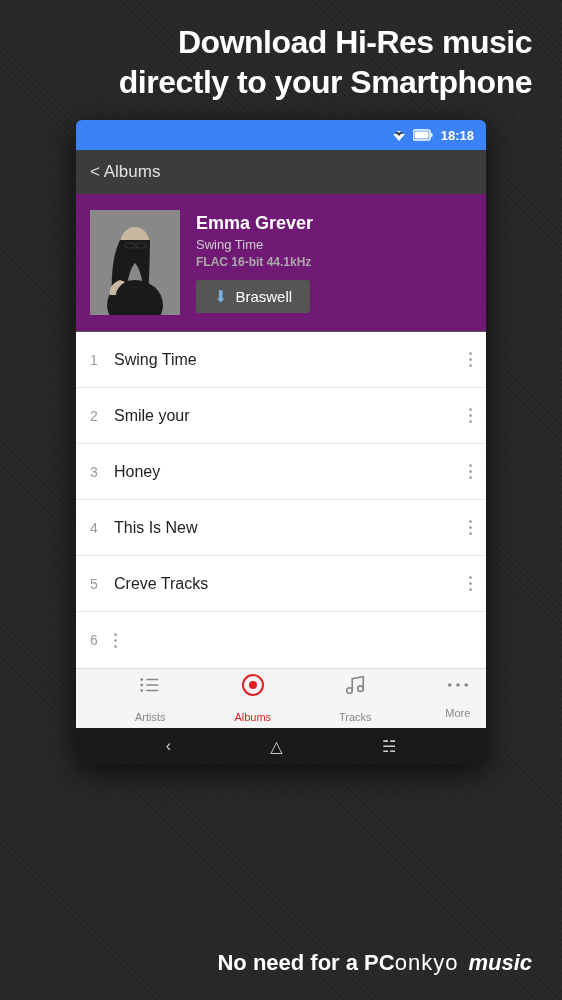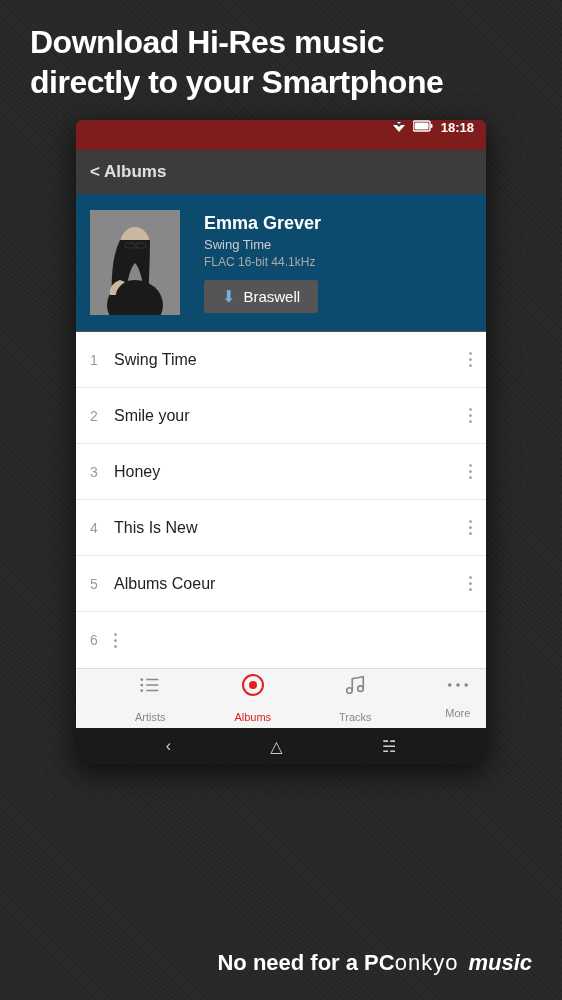--- a/index.html
+++ b/index.html
@@ -35,21 +35,21 @@
       flex-direction: column;
       align-items: center;
       width: 100%;
       height: 100%;
     }
 
     
     .headline {
       width: 100%;
       padding: 22px 30px 18px 30px;
-      text-align: left;
+      text-align: right;
     }
     .headline-text {
       font-size: 32px;
       font-weight: bold;
       color: #ffffff;
       line-height: 1.25;
       letter-spacing: -0.5px;
     }
 
     
@@ -57,23 +57,24 @@
       width: 410px;
       background: #3a3a3a;
       border-radius: 6px;
       overflow: hidden;
       box-shadow: 0 8px 30px rgba(0,0,0,0.7);
       flex-shrink: 0;
     }
 
     
     .status-bar {
-      background: #7f1d1d;
+      background: #3b82f6;
       height: 30px;
       display: flex;
+      align-items: center;
       justify-content: flex-end;
       padding: 0 12px;
       gap: 6px;
     }
     .status-time {
       color: white;
       font-size: 13px;
       font-weight: bold;
       margin-left: 2px;
     }
@@ -82,30 +83,30 @@
     .albums-header {
       background: #3c3c3c;
       height: 44px;
       display: flex;
       align-items: center;
       padding: 0 14px;
     }
     .albums-title {
       color: #e0e0e0;
       font-size: 17px;
-      font-weight: 700;
+      font-weight: 400;
     }
 
     
     .album-card {
-      background: #0c4a6e;
+      background: #701a75;
       display: flex;
       align-items: center;
       padding: 16px 14px;
-      gap: 24px;
+      gap: 16px;
       border-bottom: 1px solid #555;
     }
     .album-art {
       width: 90px;
       height: 105px;
       background: #666;
       flex-shrink: 0;
       overflow: hidden;
       position: relative;
     }
@@ -122,20 +123,21 @@
       font-weight: bold;
     }
     .album-name {
       color: #cccccc;
       font-size: 13px;
     }
     .album-format {
       color: #aaaaaa;
       font-size: 12px;
       margin-bottom: 8px;
+      font-weight: bold;
     }
     .download-btn {
       display: inline-flex;
       align-items: center;
       gap: 8px;
       background: #555;
       border: none;
       padding: 7px 18px;
       border-radius: 3px;
       cursor: pointer;
@@ -380,21 +382,21 @@
         <span class="track-name">This Is New</span>
         <div class="dots-icon">
           <div class="dot"></div>
           <div class="dot"></div>
           <div class="dot"></div>
         </div>
       </div>
 
       <div class="track-item">
         <span class="track-number">5</span>
-        <span class="track-name">Albums Coeur</span>
+        <span class="track-name">Creve Tracks</span>
         <div class="dots-icon">
           <div class="dot"></div>
           <div class="dot"></div>
           <div class="dot"></div>
         </div>
       </div>
 
       <div class="track-item">
         <span class="track-number">6</span>
         <div class="dots-icon">

